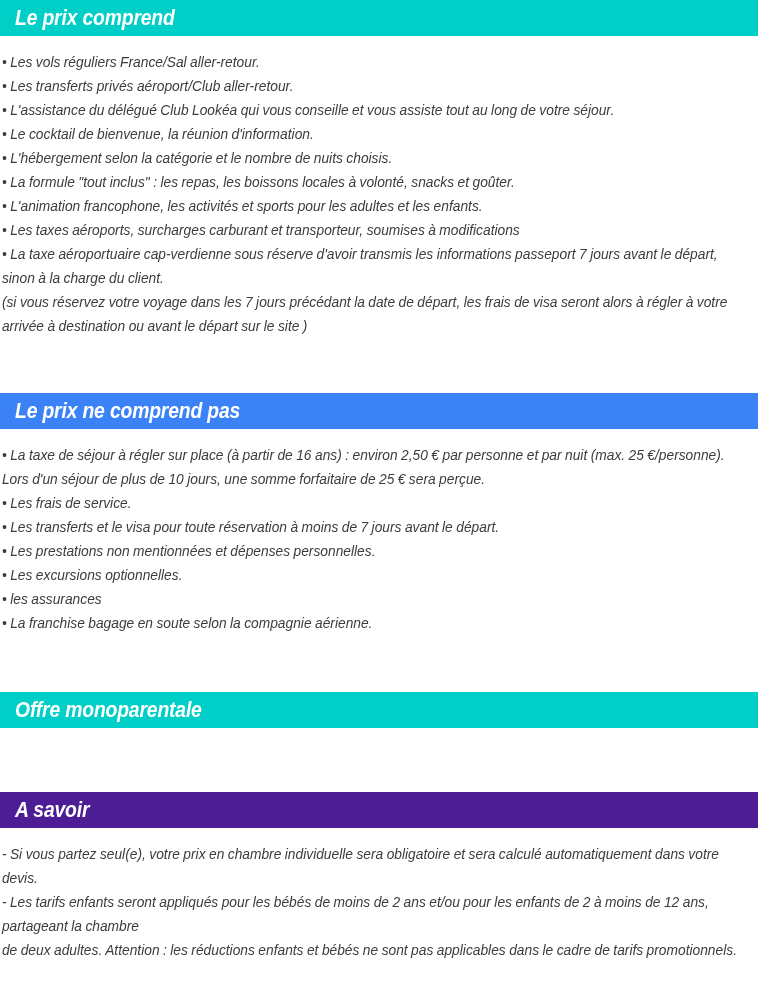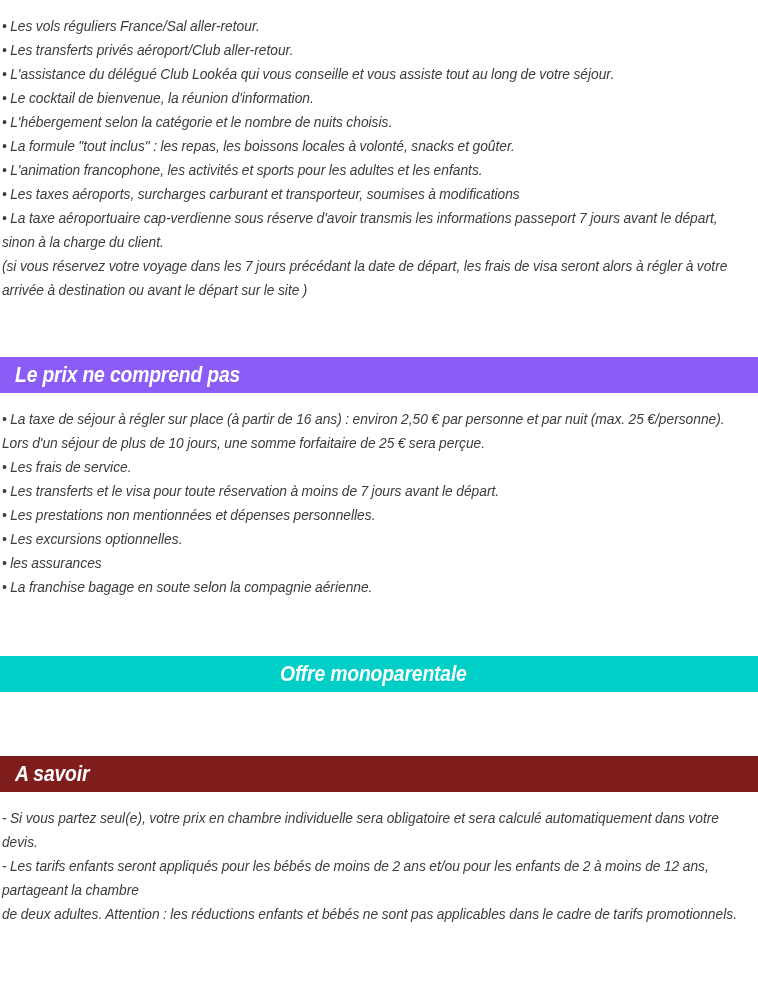--- a/index.html
+++ b/index.html
@@ -70,60 +70,63 @@
   .gap-s2 { height: 57px; }
   .gap-s3 { height: 52px; }
   .pad-top-body { height: 14px; }
   .pad-top-body-sm { height: 12px; }
 </style>
 </head>
 <body>
 
 <div class="page">
 
+  <div class="section-header" style="background: rgb(0, 207, 200);">
+    <span class="section-title">Le prix comprend</span>
+  </div>
   <div class="pad-top-body"></div>
   <div class="section-body">
     <p class="para bullet" style="color: rgb(60, 60, 60);">Les vols réguliers France/Sal aller-retour.</p>
     <p class="para bullet" style="color: rgb(60, 60, 60);">Les transferts privés aéroport/Club aller-retour.</p>
     <p class="para bullet" style="color: rgb(60, 60, 60);">L'assistance du délégué Club Lookéa qui vous conseille et vous assiste tout au long de votre séjour.</p>
     <p class="para bullet" style="color: rgb(60, 60, 60);">Le cocktail de bienvenue, la réunion d'information.</p>
     <p class="para bullet" style="color: rgb(60, 60, 60);">L'hébergement selon la catégorie et le nombre de nuits choisis.</p>
     <p class="para bullet" style="color: rgb(60, 60, 60);">La formule "tout inclus" : les repas, les boissons locales à volonté, snacks et goûter.</p>
     <p class="para bullet" style="color: rgb(60, 60, 60);">L'animation francophone, les activités et sports pour les adultes et les enfants.</p>
     <p class="para bullet" style="color: rgb(60, 60, 60);">Les taxes aéroports, surcharges carburant et transporteur, soumises à modifications</p>
     <p class="para bullet" style="color: rgb(60, 60, 60);">La taxe aéroportuaire cap-verdienne sous réserve d'avoir transmis les informations passeport 7 jours avant le départ, sinon à la charge du client.</p>
     <p class="para" style="color: rgb(60, 60, 60);">(si vous réservez votre voyage dans les 7 jours précédant la date de départ, les frais de visa seront alors à régler à votre arrivée à destination ou avant le départ sur le site )</p>
   </div>
 
   <div class="gap-s1"></div>
 
-  <div class="section-header" style="background: #8b5cf6;">
+  <div class="section-header" style="background: #3b82f6;">
     <span class="section-title">Le prix ne comprend pas</span>
   </div>
   <div class="pad-top-body"></div>
   <div class="section-body">
     <p class="para bullet" style="color: rgb(60, 60, 60);">La taxe de séjour à régler sur place (à partir de 16 ans) : environ 2,50 € par personne et par nuit (max. 25 €/personne). Lors d'un séjour de plus de 10 jours, une somme forfaitaire de 25 € sera perçue.</p>
     <p class="para bullet" style="color: rgb(60, 60, 60);">Les frais de service.</p>
     <p class="para bullet" style="color: rgb(60, 60, 60);">Les transferts et le visa pour toute réservation à moins de 7 jours avant le départ.</p>
     <p class="para bullet" style="color: rgb(60, 60, 60);">Les prestations non mentionnées et dépenses personnelles.</p>
     <p class="para bullet" style="color: rgb(60, 60, 60);">Les excursions optionnelles.</p>
     <p class="para bullet" style="color: rgb(60, 60, 60);">les assurances</p>
     <p class="para bullet" style="color: rgb(60, 60, 60);">La franchise bagage en soute selon la compagnie aérienne.</p>
   </div>
 
   <div class="gap-s2"></div>
 
-  <div class="section-header" style="background: rgb(0, 207, 200); justify-content: center;">
+  <div class="section-header" style="background: rgb(0, 207, 200);">
     <span class="section-title">Offre monoparentale</span>
   </div>
   <div class="pad-top-body-sm"></div>
 
   <div class="gap-s3"></div>
 
-  <div class="section-header" style="background: #7f1d1d;">
+  <div class="section-header" style="background: #4c1d95;">
     <span class="section-title">A savoir</span>
   </div>
   <div class="pad-top-body"></div>
   <div class="section-body">
     <p class="para" style="color: rgb(60, 60, 60);">- Si vous partez seul(e), votre prix en chambre individuelle sera obligatoire et sera calculé automatiquement dans votre devis.</p>
     <p class="para" style="color: rgb(60, 60, 60);">- Les tarifs enfants seront appliqués pour les bébés de moins de 2 ans et/ou pour les enfants de 2 à moins de 12 ans, partageant la chambre</p>
     <p class="para" style="color: rgb(60, 60, 60);">de deux adultes. Attention : les réductions enfants et bébés ne sont pas applicables dans le cadre de tarifs promotionnels.</p>
   </div>
 
 </div>

